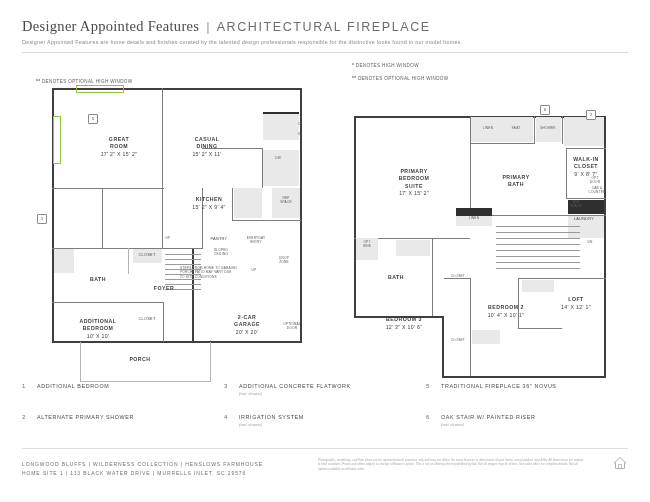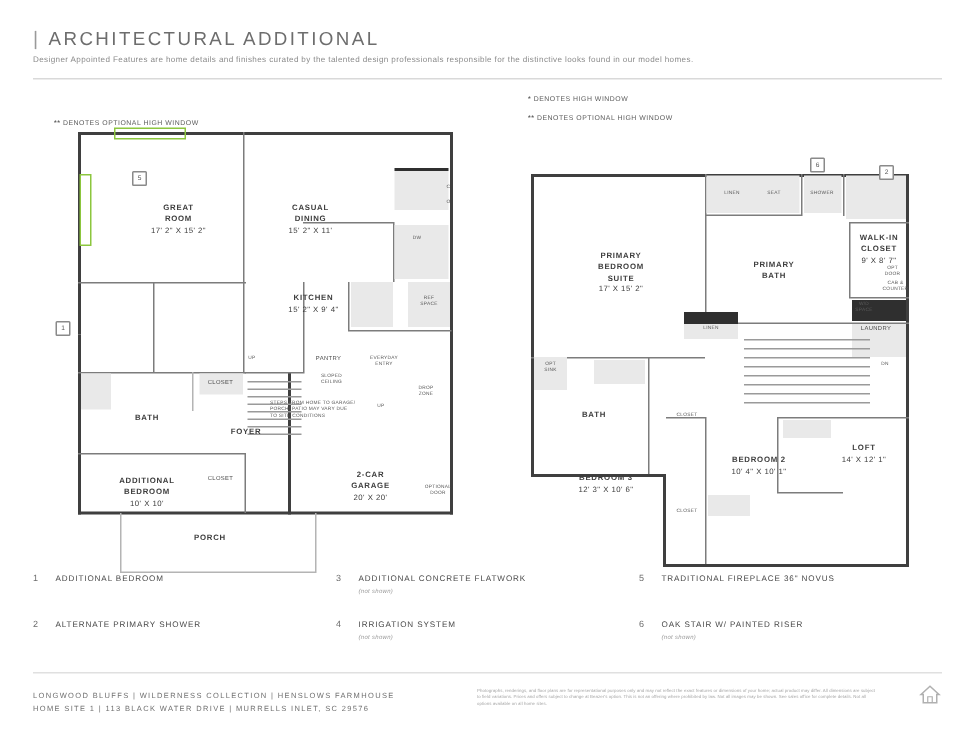--- a/index.html
+++ b/index.html
@@ -81,22 +81,23 @@
   }
   .logo{position:absolute;right:22px;top:455px;width:16px;height:16px;}
 </style>
 </head>
 <body>
 
 <div class="page">
 
   <div class="header">
     <div class="title-row">
+      <span class="title-main">Designer Appointed Features</span>
       <span class="title-pipe">|</span>
-      <span class="title-sub">ARCHITECTURAL ADDITIONAL</span>
+      <span class="title-sub">ARCHITECTURAL FIREPLACE</span>
     </div>
     <div class="subtitle">Designer Appointed Features are home details and finishes curated by the talented design professionals responsible for the distinctive looks found in our model homes.</div>
   </div>
   <div class="hdr-rule"></div>
 
   <div class="plan">
 
     <div class="note" style="left:14px;top:21px;">
       <b>**</b>
       <span>DENOTES OPTIONAL HIGH WINDOW</span>

